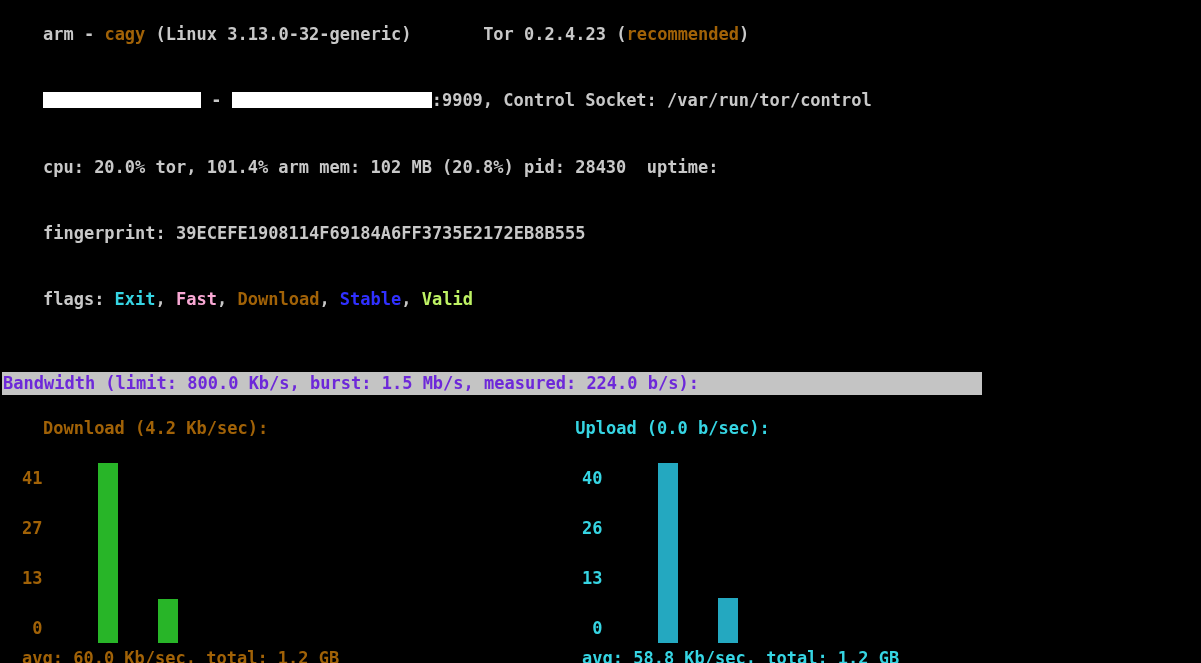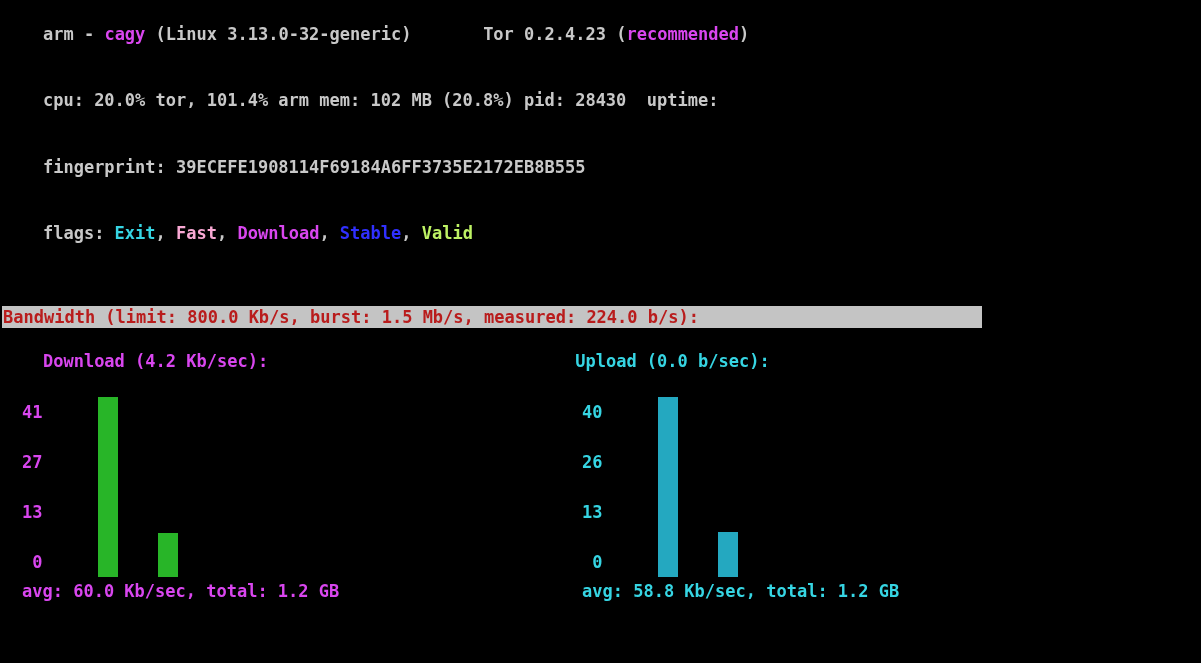--- a/index.html
+++ b/index.html
@@ -17,26 +17,26 @@
     }
     #terminal{
       position:relative;
       width:1201px;height:663px;
       background:#000;
       color:#c8c8c8;
       overflow:hidden;
       padding:1px 2px;
     }
     .c-white{color:#c8c8c8;}
-    .c-brgreen{color:#d946ef;}
+    .c-brgreen{color:#a16207;}
     .c-bryellow{color:#f9a8d4;}
     .c-brcyan{color:#36d5e3;}
     .c-blue{color:#3030ff;}
     .c-brmag{color:#bef264;}
-    .bg-grey{background:#c4c4c4;color:#b91c1c;padding:0 1px;display:block;width:980px;}
+    .bg-grey{background:#c4c4c4;color:#6d28d9;padding:0 1px;display:block;width:980px;}
     .row{white-space:pre;}
 
     
     
     
     .redact{
       display:inline-block;
       background:#fff;
       height:16px;
       vertical-align:-2px;
@@ -81,20 +81,23 @@
   </style>
 </head>
 <body>
 
 <div id="terminal">
 
   <div class="row">
     <span class="c-white">arm</span><span class="c-white"> - </span><span class="c-brgreen">cagy</span><span class="c-white"> (</span><span class="c-white">Linux 3.13.0-32-generic</span><span class="c-white">)       </span><span class="c-white">Tor </span><span class="c-white">0.2.4.23 </span><span class="c-white">(</span><span class="c-brgreen">recommended</span><span class="c-white">)</span>
   </div>
 
+  <div class="row">
+    <span class="redact" style="width:158px"></span><span class="c-white"> - </span><span class="redact" style="width:200px"></span><span class="c-white">:9909, Control Socket: /var/run/tor/control</span>
+  </div>
 
   <div class="row">
     <span class="c-white">cpu: 20.0% tor, 101.4% arm mem: 102 MB (20.8%) pid: 28430  uptime:</span>
   </div>
 
   <div class="row">
     <span class="c-white">fingerprint: </span><span class="c-white">39ECEFE1908114F69184A6FF3735E2172EB8B555</span>
   </div>
 
   <div class="row">

